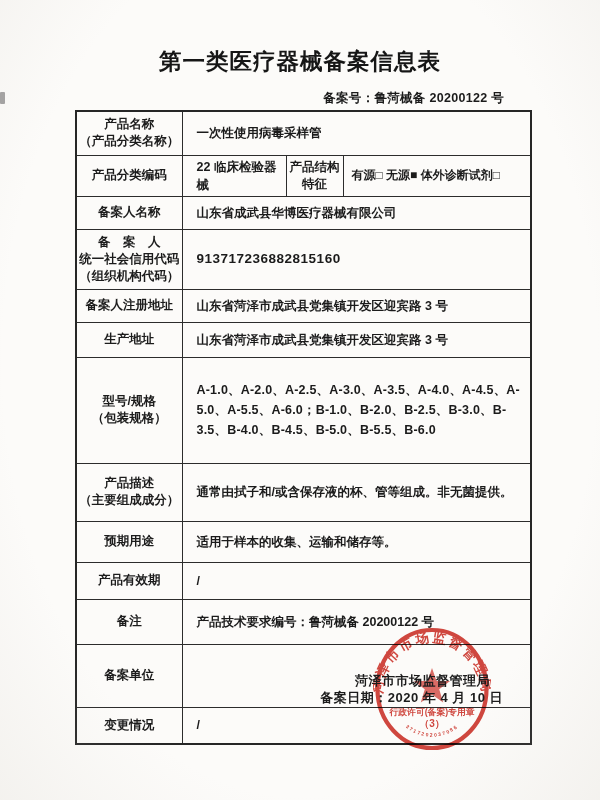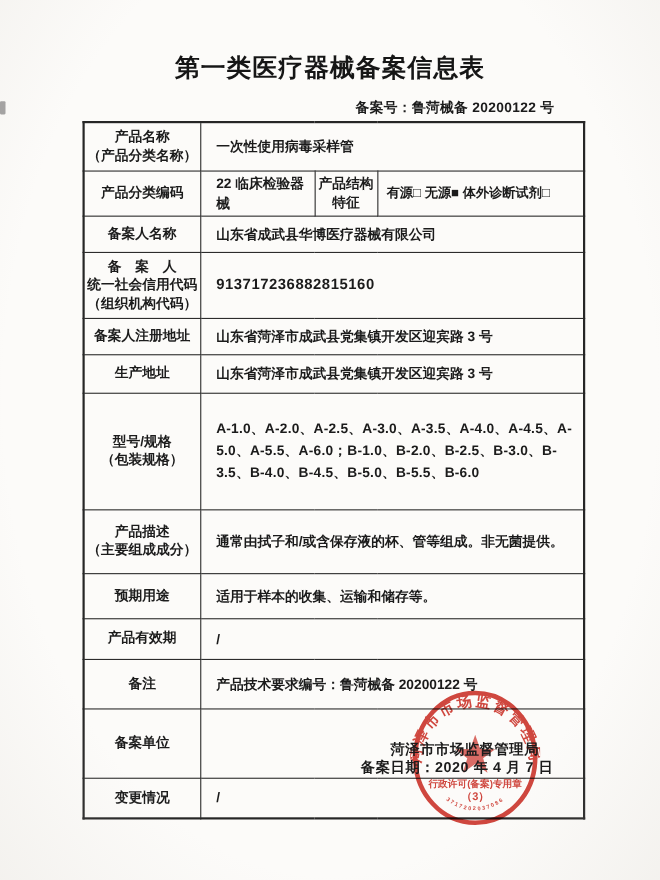--- a/index.html
+++ b/index.html
@@ -152,15 +152,15 @@
       <textPath href="#arcTop" startOffset="50%" text-anchor="middle">菏泽市市场监督管理局</textPath>
     </text>
     <text x="59" y="88" text-anchor="middle" font-size="8.8" font-weight="700" fill="#cf3a31">行政许可(备案)专用章</text>
     <text x="59" y="100" text-anchor="middle" font-size="10" font-weight="700" fill="#cf3a31">（3）</text>
     <text font-size="5" font-weight="700" letter-spacing="1.6" fill="#cf3a31">
       <textPath href="#arcBottom" startOffset="50%" text-anchor="middle">3717202037086</textPath>
     </text>
   </svg>
 
   <div class="overlay-line authority-line">菏泽市市场监督管理局</div>
-  <div class="overlay-line date-line">备案日期：2020 年 4 月 7 日</div>
+  <div class="overlay-line date-line">备案日期：2020 年 4 月 10 日</div>
 
 </div>
 
 </body></html>

